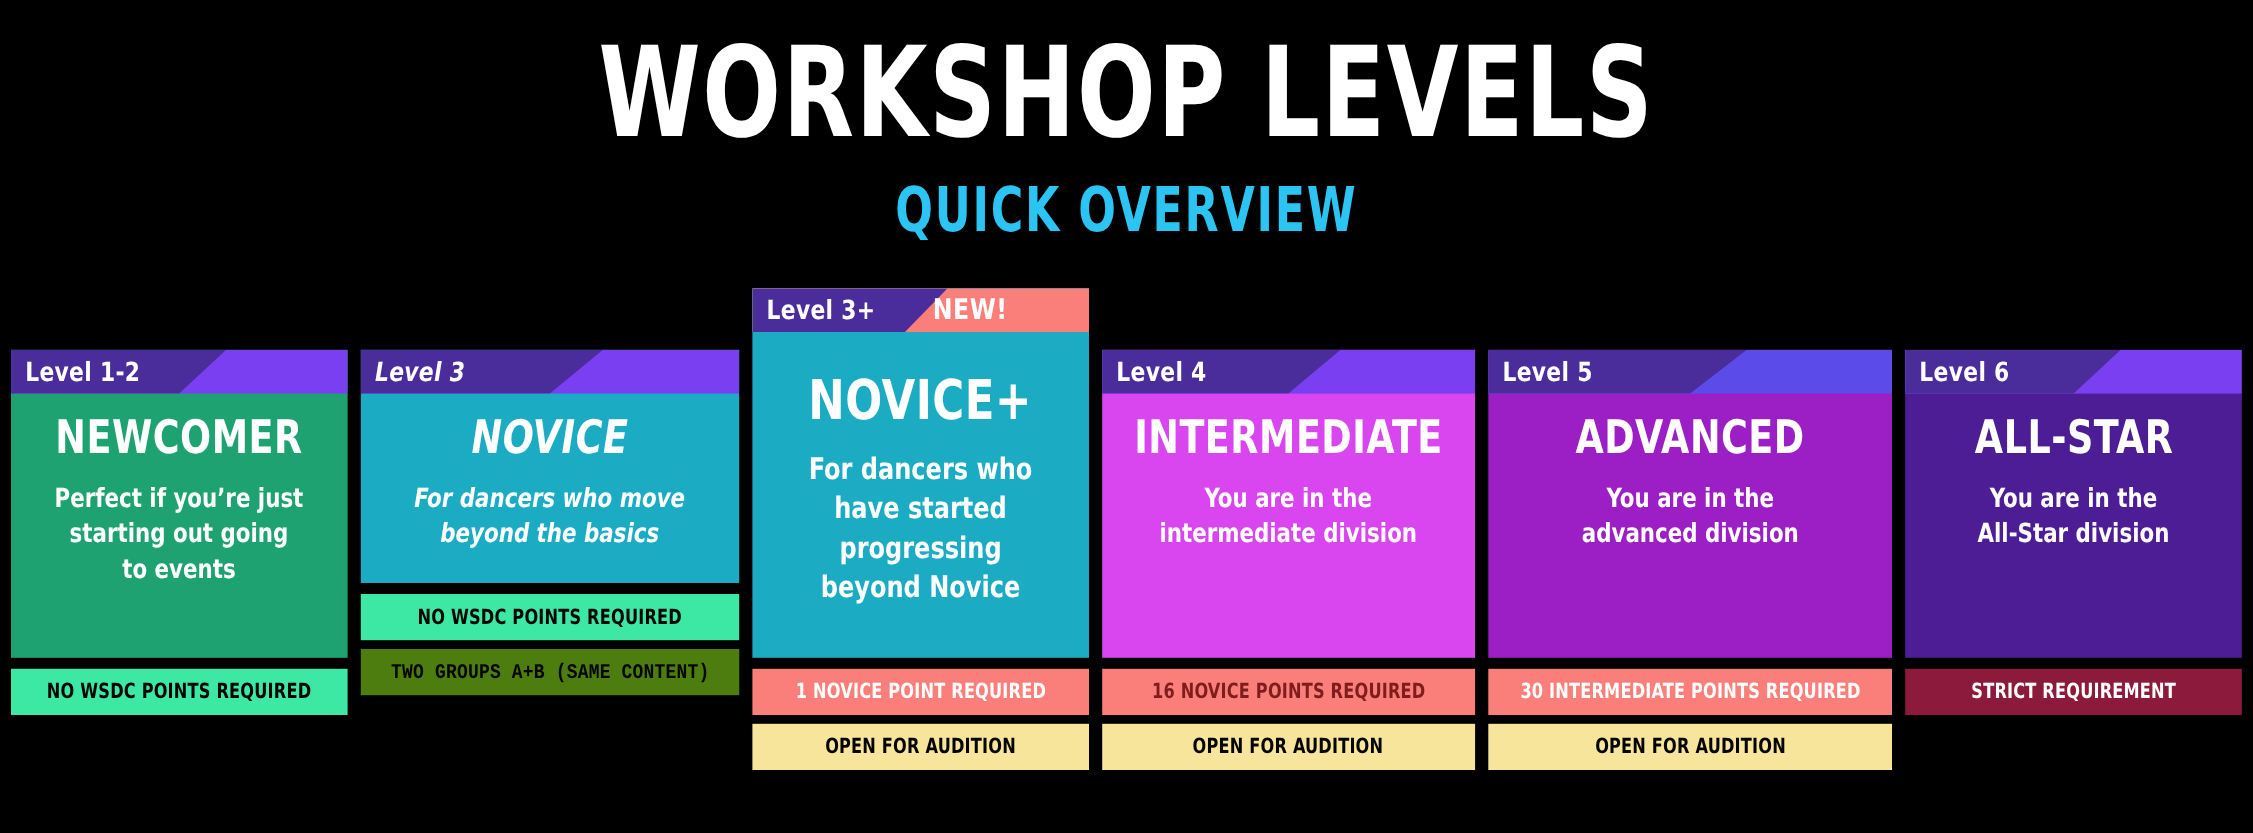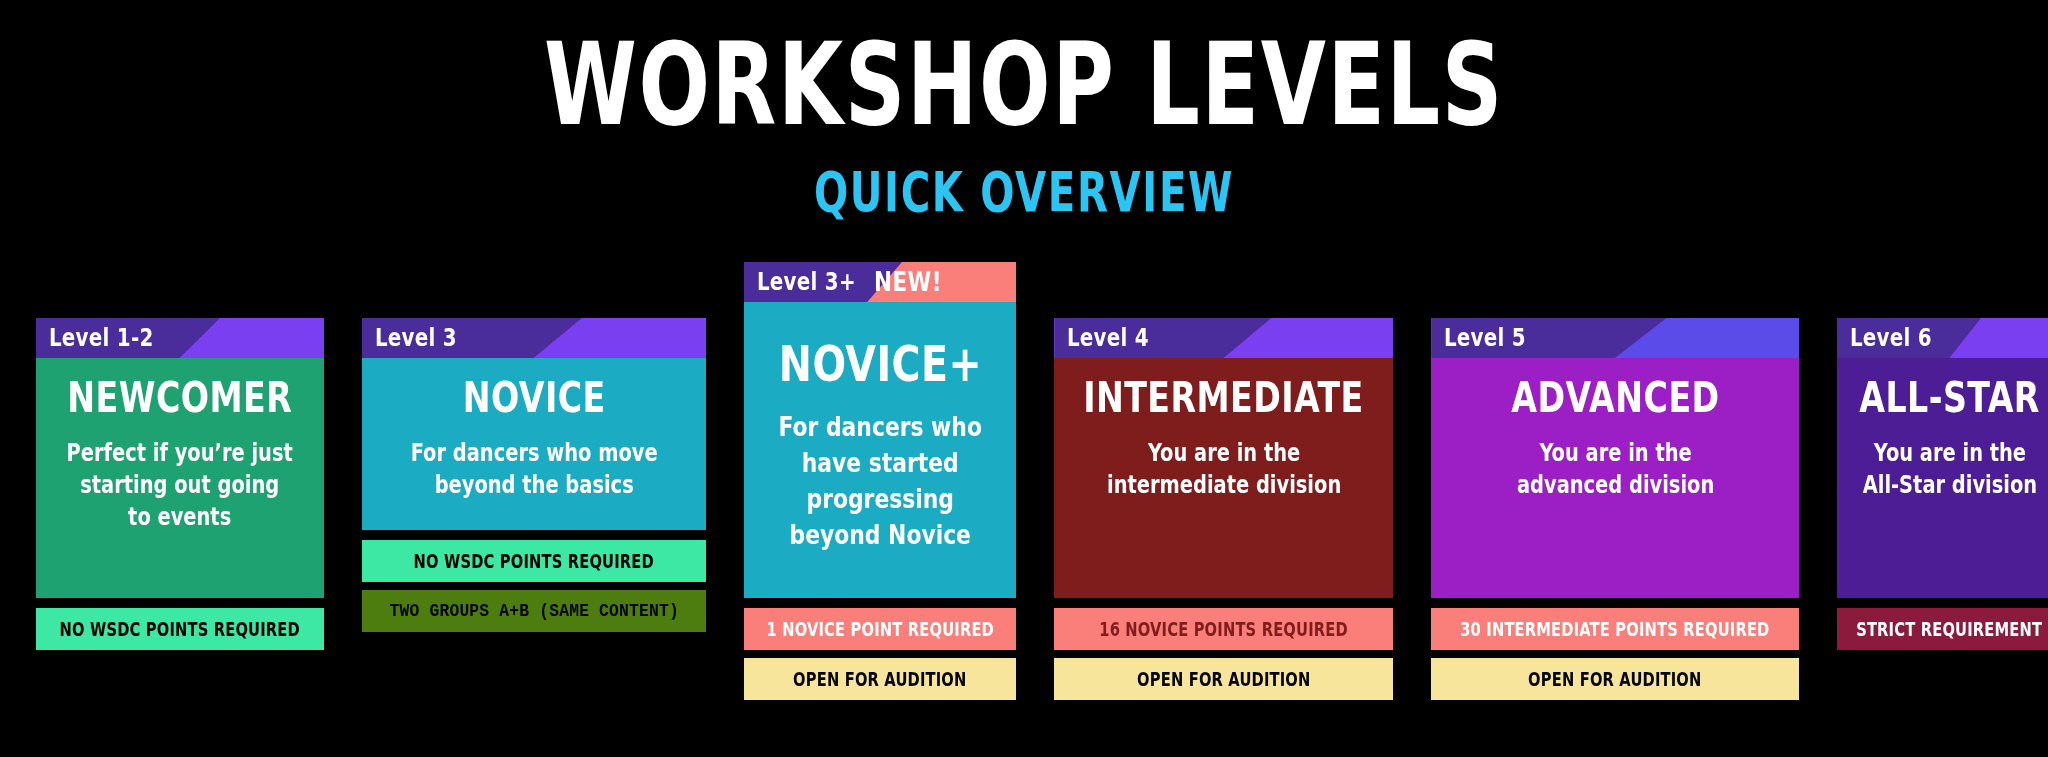--- a/index.html
+++ b/index.html
@@ -51,21 +51,20 @@
     left:10px; top:318px;
     width:2028px; height:424px;
     display:flex;
     gap:12px;
   }
   .column {
     position:relative;
     flex:1 1 0;
     display:flex;
     flex-direction:column;
-    margin-left:26px;
   }
 
   
   .column.featured { margin-top:-56px; }
 
   .card {
     display:flex;
     flex-direction:column;
     overflow:hidden;
   }
@@ -198,21 +197,21 @@
           </div>
         </div>
         <div class="badges">
           <div class="badge" style="background: rgb(60, 232, 163); color: rgb(5, 5, 5);">
             <span>NO WSDC POINTS REQUIRED</span>
           </div>
           <div class="badge empty"></div>
         </div>
       </div>
       <div class="column">
-        <div class="card" style="background: rgb(27, 172, 196); height: 212px;">
+        <div class="card" style="background: rgb(27, 172, 196); height: 212px; font-style: italic;">
           <div class="card-header">
             <div class="hdr-right" style="background: rgb(123, 63, 242);"></div>
             <div class="hdr-left" style="background: rgb(74, 44, 155);"></div>
             <div class="hdr-label">Level 3</div>
           </div>
           <div class="card-body">
             <div class="card-name">NOVICE</div>
             <div class="card-desc">For dancers who move
 beyond the basics</div>
           </div>
@@ -244,21 +243,21 @@
         <div class="badges">
           <div class="badge" style="background: rgb(250, 126, 121); color: rgb(255, 255, 255);">
             <span>1 NOVICE POINT REQUIRED</span>
           </div>
           <div class="badge" style="background: rgb(247, 229, 155); color: rgb(5, 5, 5);">
             <span>OPEN FOR AUDITION</span>
           </div>
         </div>
       </div>
       <div class="column">
-        <div class="card" style="background: #7f1d1d; height: 280px;">
+        <div class="card" style="background: #d946ef; height: 280px;">
           <div class="card-header">
             <div class="hdr-right" style="background: rgb(123, 63, 242);"></div>
             <div class="hdr-left" style="background: rgb(74, 44, 155);"></div>
             <div class="hdr-label">Level 4</div>
           </div>
           <div class="card-body">
             <div class="card-name">INTERMEDIATE</div>
             <div class="card-desc">You are in the
 intermediate division</div>
           </div>

